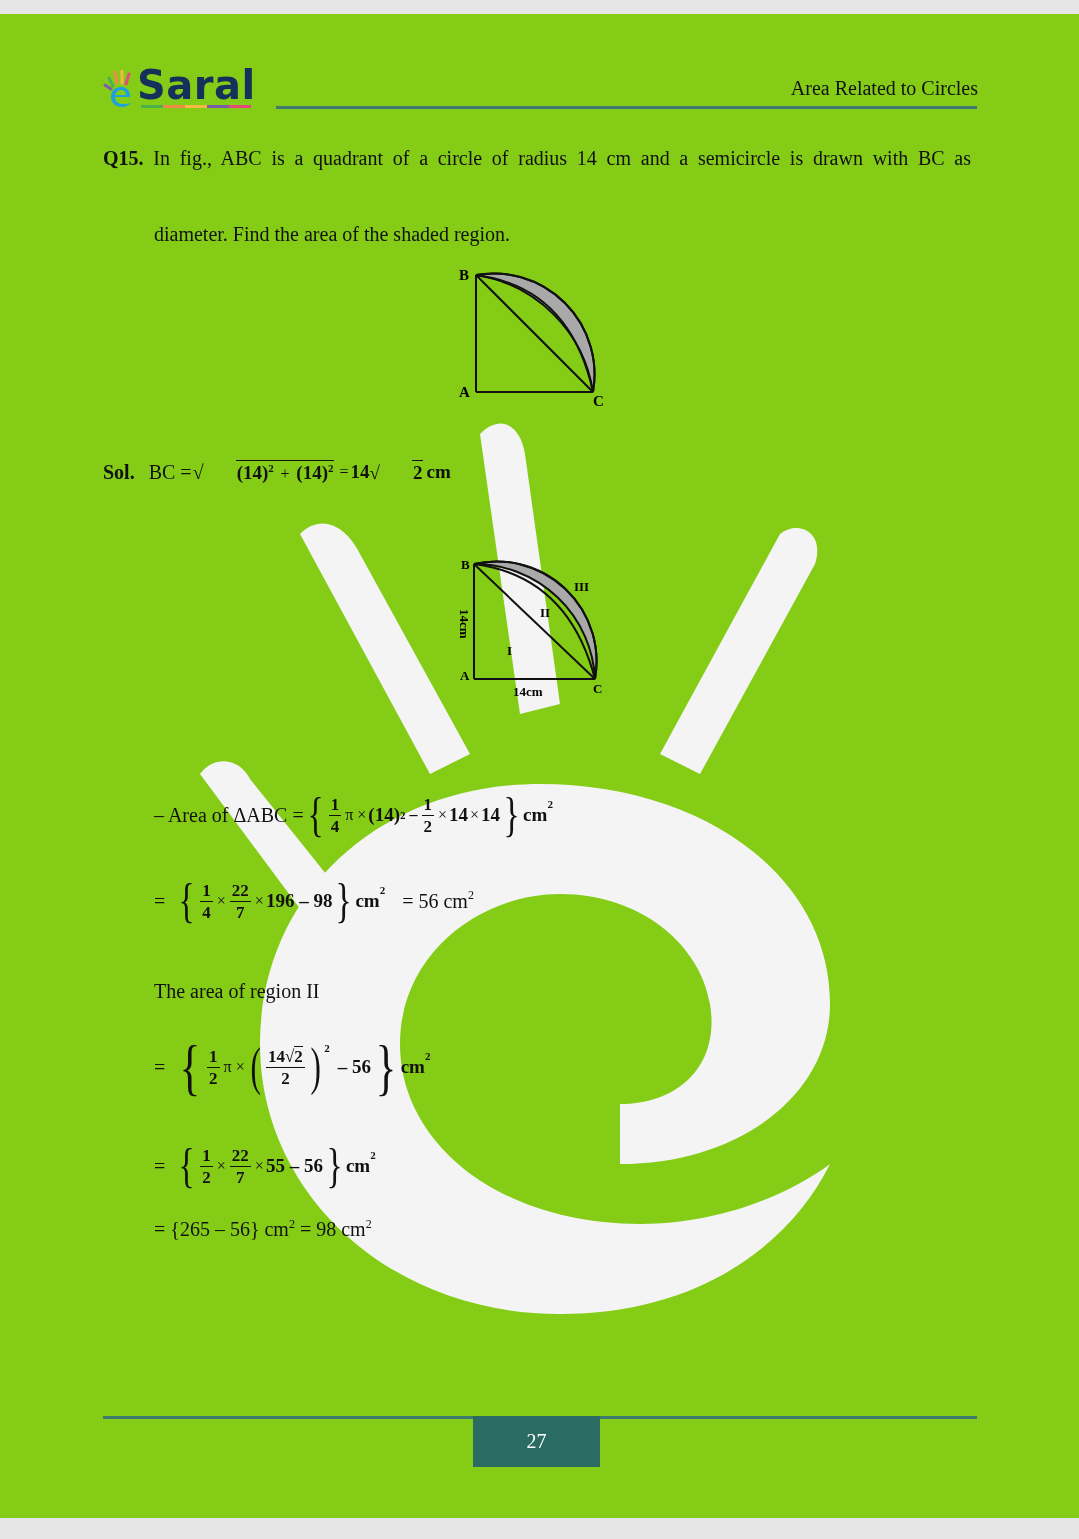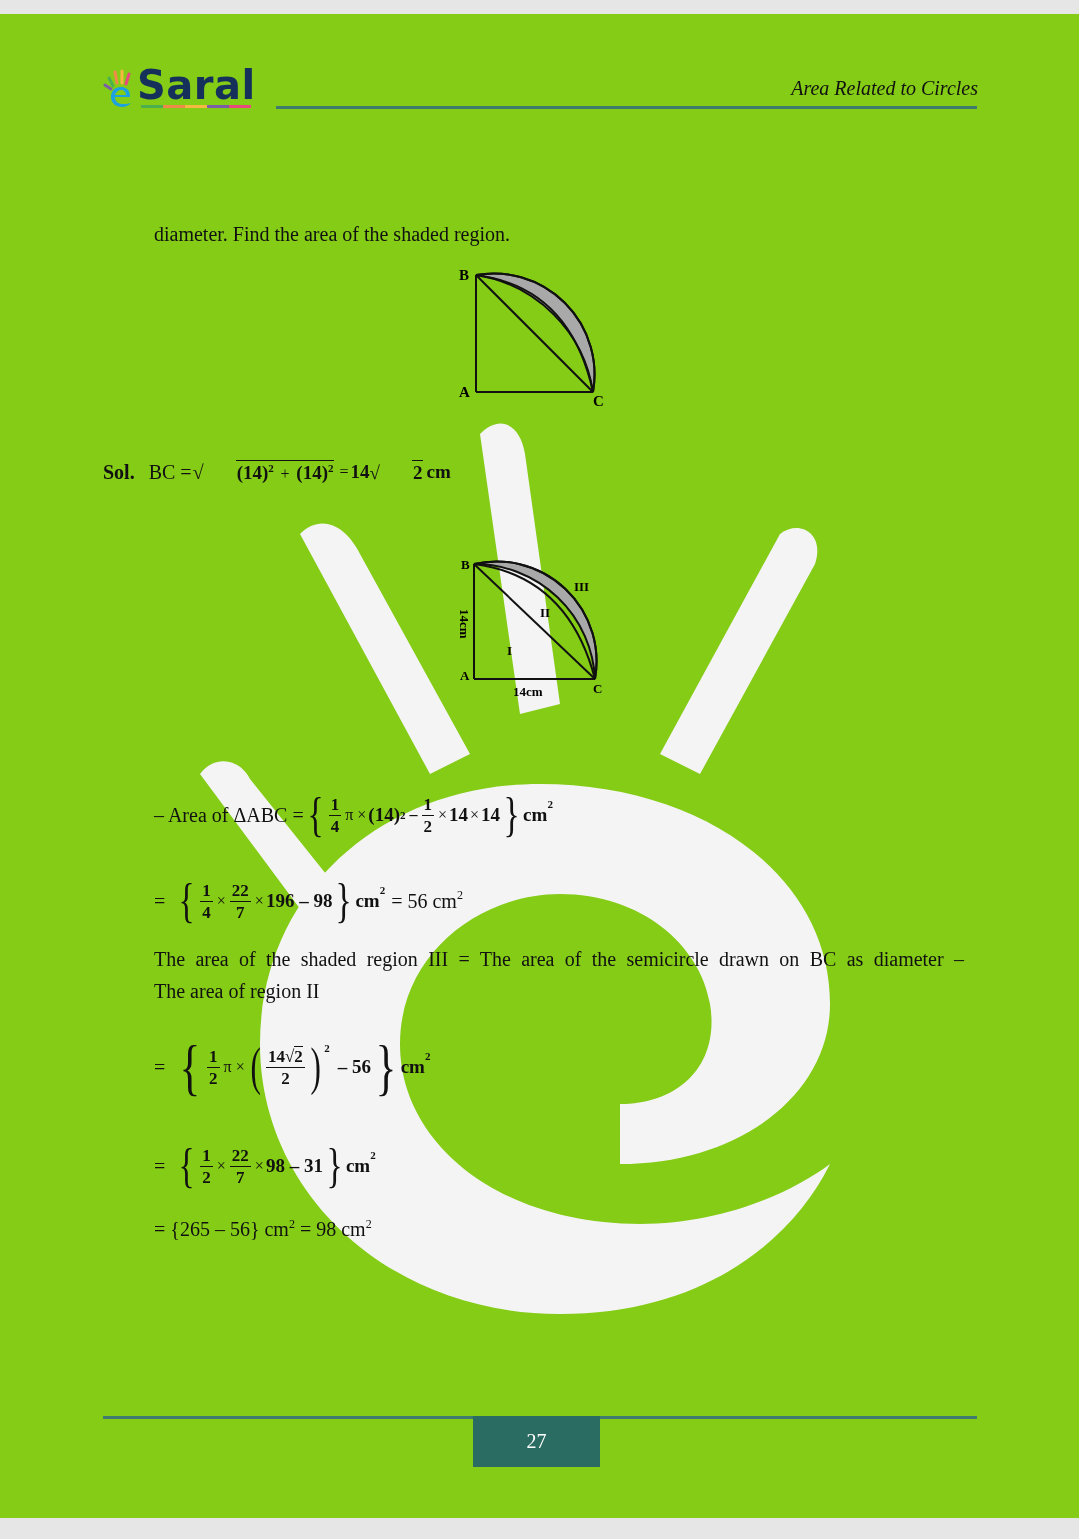--- a/index.html
+++ b/index.html
@@ -19,21 +19,21 @@
     .logo { position: absolute; left: 103px; top: 50px; height: 46px; width: 150px; }
     .logo-hand { position: absolute; left: 0; top: 4px; width: 34px; height: 40px; }
     .logo-text {
       position: absolute; left: 34px; top: -2px;
       font-family: "DejaVu Sans", sans-serif; font-weight: bold; font-size: 40px;
       color: #15315b; letter-spacing: 0.5px;
     }
     .logo-underline { position: absolute; left: 38px; top: 41px; height: 3px; width: 110px; display: flex; }
     .logo-underline span { flex: 1; height: 3px; }
     .header-title {
-      position: absolute; right: 101px; top: 63px; font-size: 20px; color: #111; font-style: italic;
+      position: absolute; right: 101px; top: 63px; font-size: 20px; color: #111;
     }
     .header-rule {
       position: absolute; left: 276px; top: 92px; width: 701px; height: 3px; background: #3f7a6f;
     }
 
     
     .text { position: absolute; font-size: 20px; line-height: 32px; color: #111; }
     .q-label { font-weight: bold; }
     .justify { text-align: justify; text-align-last: justify; }
 
@@ -86,20 +86,24 @@
       <span style="background:#4caf50"></span>
         <span style="background:#f08a4b"></span>
         <span style="background:#f5b942"></span>
         <span style="background:#7b5ea7"></span>
         <span style="background:#e84a7f"></span>
     </div>
   </div>
   <div class="header-title">Area Related to Circles</div>
   <div class="header-rule"></div>
 
+  <div class="text justify" style="left:103px; top:128px; width:868px;">
+    <span class="q-label">Q15.</span>
+    <span>In fig., ABC is a quadrant of a circle of radius 14 cm and a semicircle is drawn with BC as</span>
+  </div>
   <div class="text" style="left:154px; top:160px;margin-top:44px;">diameter. Find the area of the shaded region.</div>
 
   <svg style="position:absolute; left:450px; top:228px;" width="180" height="170" viewBox="0 0 180 170">
     <path d="M26 33 A101 101 0 0 1 143 150 A140 140 0 0 0 26 33 Z" fill="#a9a9a9" stroke="#111" stroke-width="2"></path>
     <path d="M26 33 A101 101 0 0 1 143 150" fill="none" stroke="#111" stroke-width="2"></path>
     <path d="M26 33 Q120 45 143 150" fill="none" stroke="#111" stroke-width="2"></path>
     <line x1="26" y1="33" x2="26" y2="150" stroke="#111" stroke-width="2"></line>
     <line x1="26" y1="150" x2="143" y2="150" stroke="#111" stroke-width="2"></line>
     <line x1="26" y1="33" x2="143" y2="150" stroke="#111" stroke-width="2"></line>
     <text x="9" y="38" font-family="Liberation Serif, serif" font-weight="bold" font-size="15">B</text>
@@ -180,25 +184,24 @@
     <span class="op">×</span>
     <span class="frac">
         <span class="num">22</span>
         <span class="den">7</span>
       </span>
     <span class="op">×</span>
     <span class="b">196 – 98</span>
     <span class="brace">}</span>
     <span class="b">cm</span>
       <span class="sup" style="align-self:flex-start; margin-top:12px;">2</span>
-    <span style="font-size:20px; margin-left:6px;">= 56 cm</span>
+    <span style="font-size:20px; margin-left:17px;">= 56 cm</span>
       <span style="font-size:12px; align-self:flex-start; margin-top:16px;">2</span>
   </div>
 
-  <div class="text justify" style="left:154px; top:929px; width:810px;">The area of the shaded region III = The area of the semicircle drawn on BC as diameter –</div>
   <div class="text" style="left:154px; top:961px;">The area of region II</div>
 
   <div class="math" style="left:154px; top:1018px; height:70px;">
     <span style="font-size:20px; margin-right:10px;">=</span>
     <span class="brace" style="font-size:62px;">{</span>
     <span class="frac">
         <span class="num">1</span>
         <span class="den">2</span>
       </span>
     <span class="op">π</span>
@@ -222,21 +225,21 @@
     <span class="frac">
         <span class="num">1</span>
         <span class="den">2</span>
       </span>
     <span class="op">×</span>
     <span class="frac">
         <span class="num">22</span>
         <span class="den">7</span>
       </span>
     <span class="op">×</span>
-    <span class="b">98 – 31</span>
+    <span class="b">55 – 56</span>
     <span class="brace">}</span>
     <span class="b">cm</span>
       <span class="sup" style="align-self:flex-start; margin-top:12px;">2</span>
   </div>
 
   <div class="text" style="left:154px; top:1194px;">
     <span>= {265 – 56} cm</span><sup style="font-size:12px;">2</sup><span> = 98 cm</span><sup style="font-size:12px;">2</sup>
   </div>
 
   <div class="footer-rule"></div>

